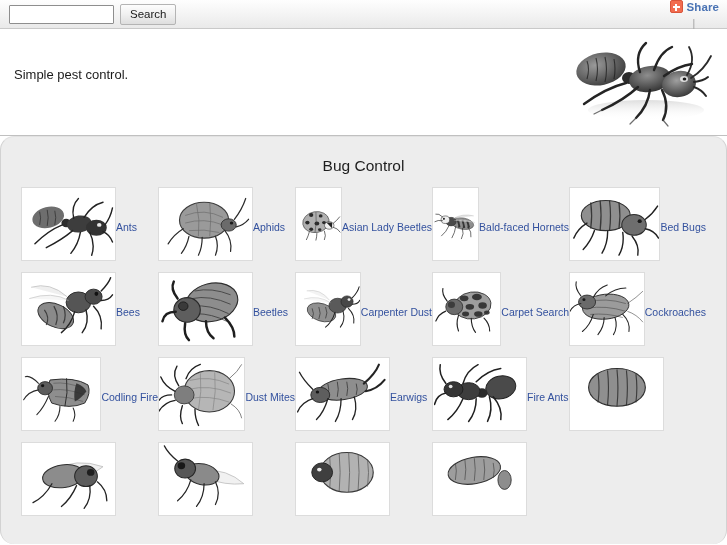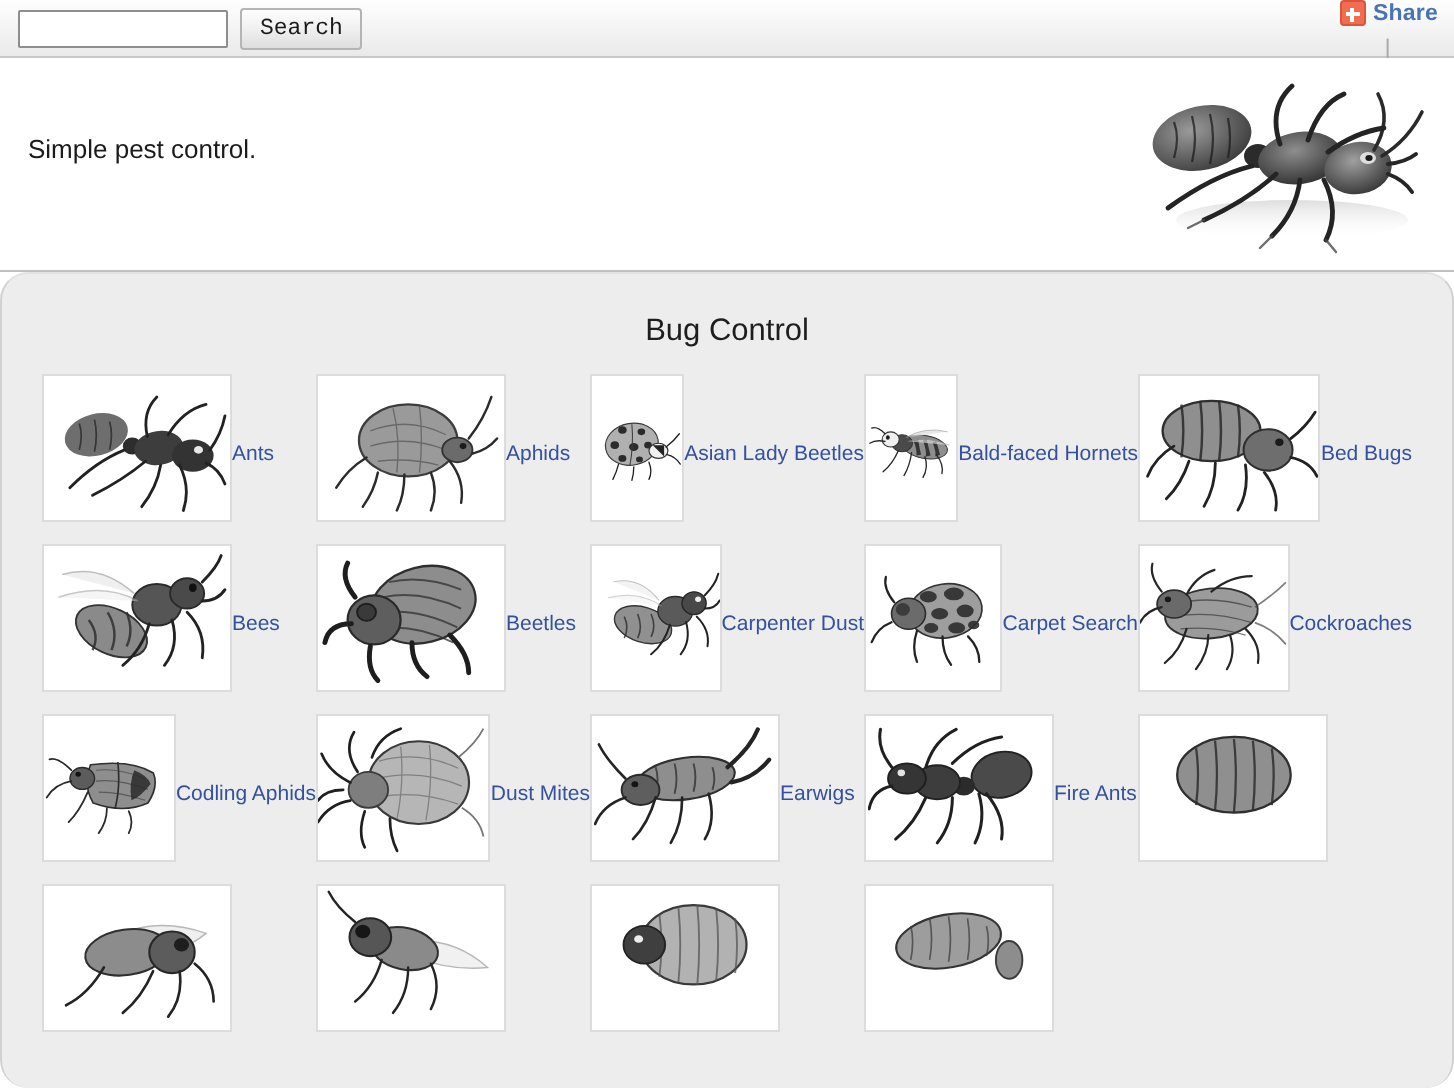--- a/index.html
+++ b/index.html
@@ -39,21 +39,21 @@
   .search-button {
     margin-left: 6px;
     height: 21px;
     padding: 0 9px;
     font-size: 11.5px;
     color: #1a1a1a;
     background: linear-gradient(to bottom, #fdfdfd 0%, #f0f0f0 50%, #dedede 100%);
     border: 1px solid #b4b4b4;
     border-radius: 2px;
     cursor: pointer;
-    font-family: Liberation Mono, monospace;
+    font-family: Liberation Sans, sans-serif;
   }
 
   .share-wrap {
     position: absolute;
     right: 8px;
     top: 0;
     height: 29px;
     display: flex;
     align-items: center;
     gap: 4px;
@@ -641,21 +641,21 @@
           <g stroke="#2a2a2a" stroke-width="1.3" fill="none" stroke-linecap="round">
             <path d="M20 24 Q10 14 4 16"></path>
                 <path d="M20 32 Q8 34 2 44"></path>
             <path d="M32 40 Q26 54 18 62"></path>
                 <path d="M46 52 Q46 62 40 70"></path>
             <path d="M62 54 Q66 62 62 70"></path>
           </g>
         </g>
           </svg>
       </div>
-      <div class="cell-label">Codling Aphids</div>
+      <div class="cell-label">Codling Fire</div>
     </div>
 
     <div class="cell">
       <div class="thumb">
         <svg viewBox="0 0 95 74" width="91" height="70">
             <g>
           <ellipse cx="56" cy="34" rx="28" ry="23" fill="#b6b6b6" stroke="#3a3a3a" stroke-width="1.2"></ellipse>
           <g stroke="#6a6a6a" stroke-width=".7" fill="none" opacity=".7">
             <path d="M34 22 Q56 16 78 26"></path>
                 <path d="M32 32 Q56 26 80 36"></path>

